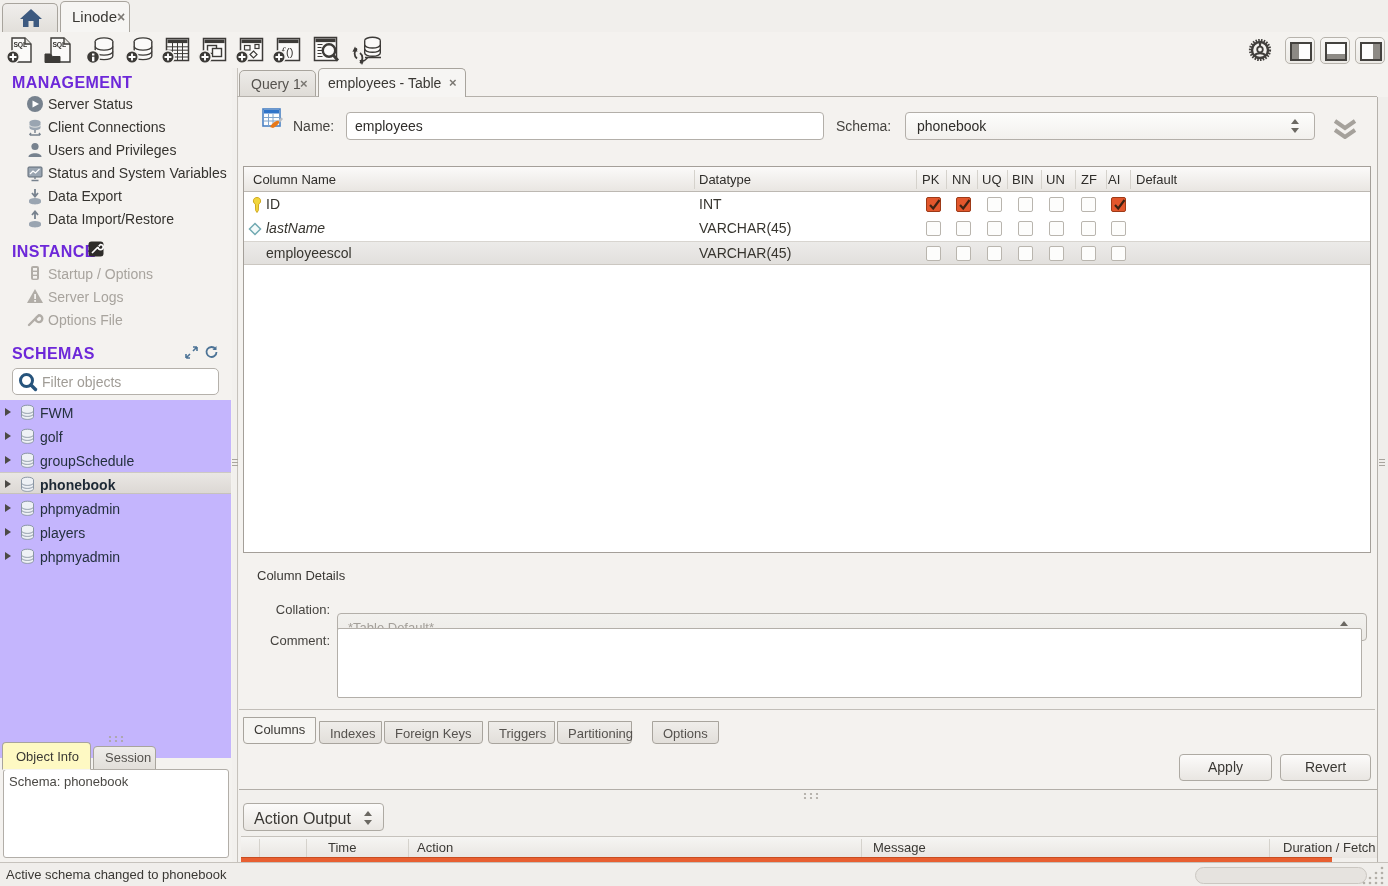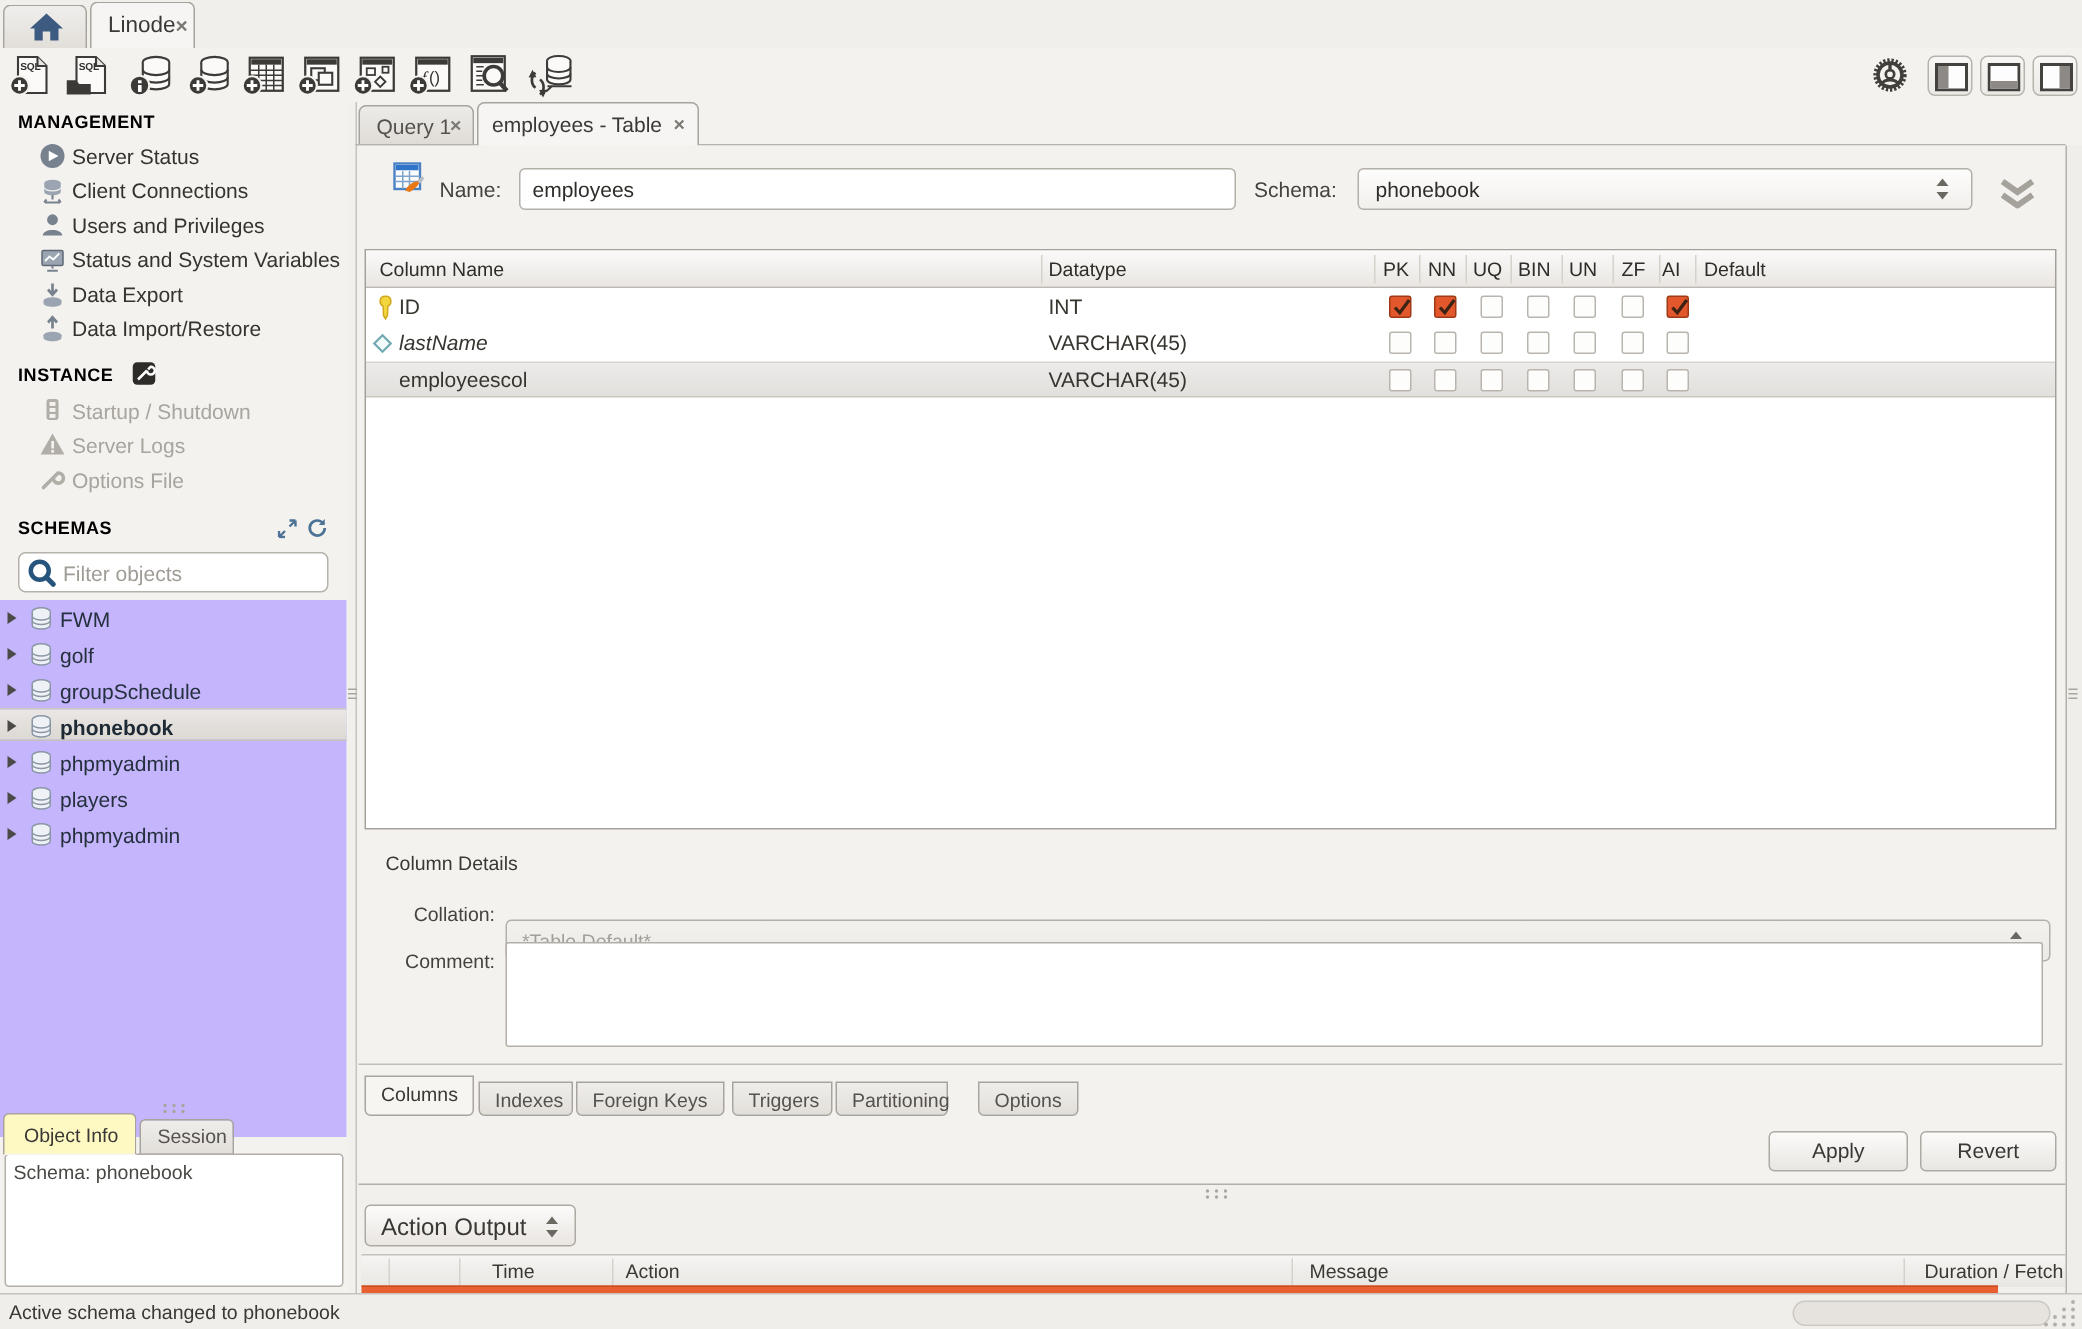--- a/index.html
+++ b/index.html
@@ -16,21 +16,21 @@
 #linodetab .lbl { position:absolute; left:11px; top:6px; font-size:15px; color:#3a3834; }
 #linodetab .x { position:absolute; left:56px; top:7px; font-size:14px; color:#7b7873; font-weight:bold; }
 
 
 #toolbar { left:0; top:32px; width:1388px; height:36px; background:#f4f2ef; }
 .pbtn { position:absolute; top:5px; width:30px; height:27px; border:1px solid #b7b3ac; border-radius:5px; background:linear-gradient(#f8f7f5,#eceae6); }
 .pbtn svg { position:absolute; left:4px; top:4px; }
 
 
 #sidebar { left:0; top:68px; width:232px; height:794px; background:#f4f2ef; }
-.sechdr { position:absolute; left:12px; font-size:12px; font-weight:bold; color:#000000; letter-spacing:0.4px; }
+.sechdr { position:absolute; left:12px; font-size:16px; font-weight:bold; color:#6d28d9; letter-spacing:0.4px; }
 .sitem { position:absolute; left:48px; font-size:14px; color:#35332f; white-space:nowrap; }
 .sitem.dis { color:#a8a49e; }
 .sicon { position:absolute; left:26px; width:18px; height:18px; }
 #schemalist { position:absolute; left:0px; top:332px; width:231px; height:358px; background:#c4b5fd; }
 .srow { position:absolute; left:0; width:231px; height:24px; }
 .srow .arr { position:absolute; left:5px; top:7px; width:0; height:0; border-left:6px solid #4c4a46; border-top:4.5px solid transparent; border-bottom:4.5px solid transparent; }
 .srow .txt { position:absolute; left:40px; top:4px; font-size:14px; color:#24303e; }
 .srow.sel { background:linear-gradient(#eae7e4,#dcd8d4); border-top:1px solid #cdc9c3; border-bottom:1px solid #c6c2bc; height:22px; }
 .srow.sel .txt { font-weight:bold; color:#1d2935; }
 .dbicon { position:absolute; left:19px; top:3px; }
@@ -250,21 +250,21 @@
     <svg class="sicon" style="top:173px;left:88px;width:16px;height:16px;" viewBox="0 0 16 16">
         <rect x="0.5" y="0.5" width="15" height="15" rx="3" fill="#2e2c29"></rect>
         <path d="M4 12 L10 6 M10 6 a2.6 2.6 0 1 0 2.5 -2.5 l-1.8 1.8" stroke="#fff" stroke-width="1.7" fill="none"></path>
       </svg>
     <svg class="sicon" style="top:196px;" viewBox="0 0 18 18">
         <rect x="5" y="2" width="8" height="14" rx="2" fill="#b1ada7"></rect>
         <rect x="7" y="4" width="4" height="2.6" fill="#f4f2ef"></rect>
         <rect x="7" y="8" width="4" height="2.6" fill="#f4f2ef"></rect>
         <rect x="7" y="12" width="4" height="2.6" fill="#f4f2ef"></rect>
       </svg>
-    <div class="sitem dis" style="top:198px;">Startup / Shutdown</div>
+    <div class="sitem dis" style="top:198px;">Startup / Options</div>
     <svg class="sicon" style="top:219px;" viewBox="0 0 18 18">
         <path d="M9 2 L17 16 L1 16 Z" fill="#b1ada7"></path>
         <rect x="8.2" y="7" width="1.8" height="5" fill="#f4f2ef"></rect>
         <rect x="8.2" y="13" width="1.8" height="1.8" fill="#f4f2ef"></rect>
       </svg>
     <div class="sitem dis" style="top:221px;">Server Logs</div>
     <svg class="sicon" style="top:242px;" viewBox="0 0 18 18">
         <path d="M3 15 L9.5 8.5 M9.5 8.5 a3.4 3.4 0 1 0 3.2 -3.2 l-2.4 2.4" stroke="#b1ada7" stroke-width="2.4" fill="none" stroke-linecap="round"></path>
       </svg>
     <div class="sitem dis" style="top:244px;">Options File</div>

